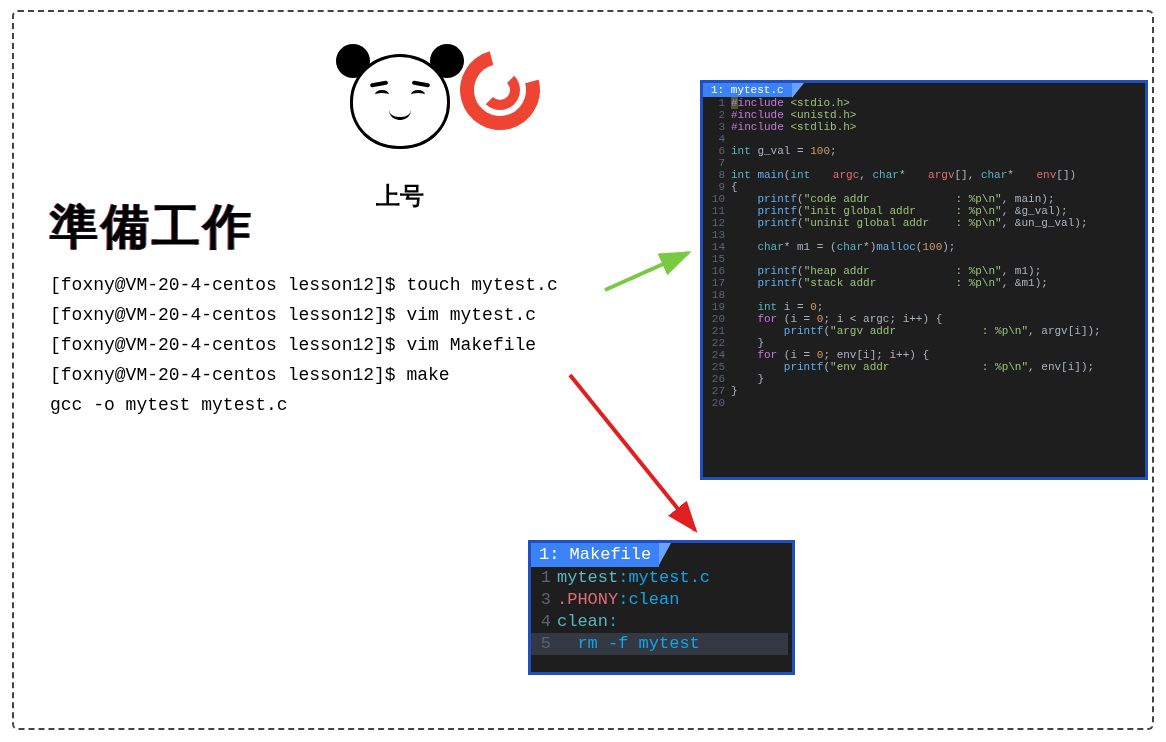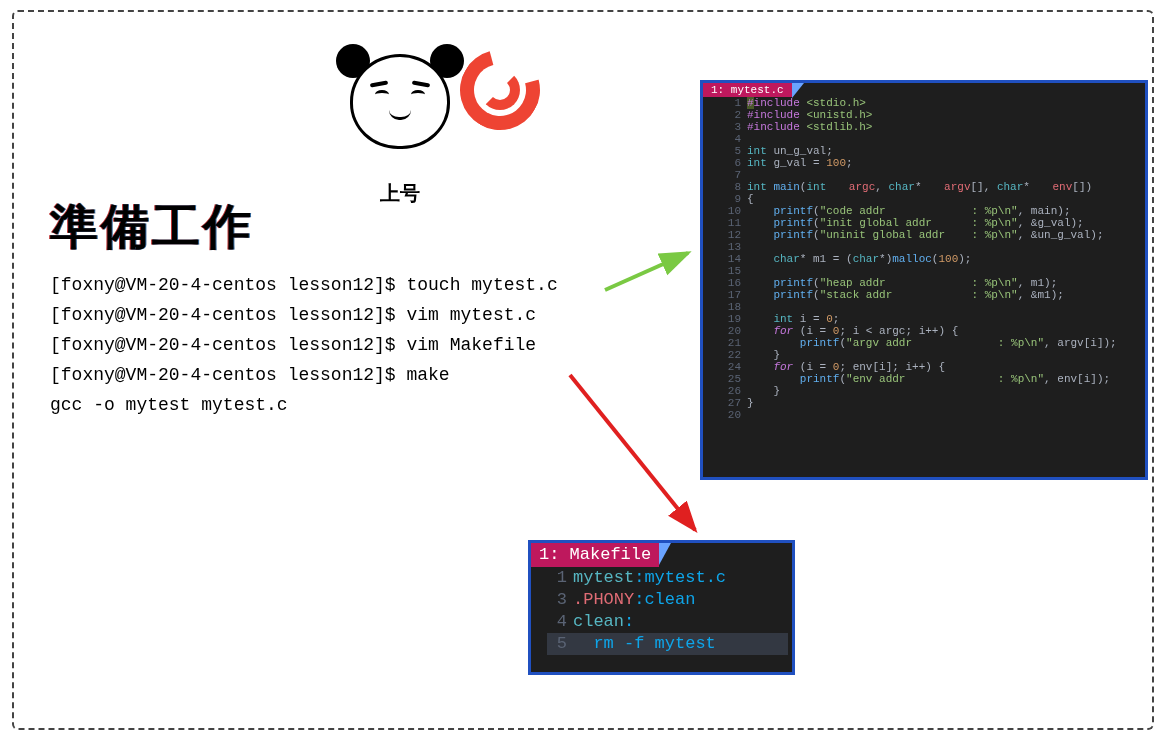--- a/index.html
+++ b/index.html
@@ -63,21 +63,21 @@
     background: #000; top: 32px; border-radius: 2px;
   }
   .panda .brow.l { left: 30px; transform: rotate(-10deg); }
   .panda .brow.r { right: 30px; transform: rotate(10deg); }
   .panda .mouth {
     position: absolute; left: 50%; top: 60px;
     width: 22px; height: 10px; margin-left: -11px;
     border-bottom: 3px solid #000; border-radius: 0 0 12px 12px;
   }
   .panda-caption {
-    font-size: 20px; font-weight: bold;
+    font-size: 24px; font-weight: bold;
     margin-top: 10px;
   }
   
   .swirl {
     position: absolute;
     left: 460px; top: 50px;
     width: 80px; height: 80px;
   }
   .swirl .ring {
     position: absolute; inset: 0;
@@ -127,47 +127,47 @@
     width: 448px; height: 400px;
     font-size: 11px;
   }
   .panel-mk {
     left: 528px; top: 540px;
     width: 267px; height: 135px;
     font-size: 17px;
     line-height: 22px;
   }
   .tab {
-    background: #be185d;
+    background: #3b82f6;
     color: #fff;
     padding: 1px 8px;
     display: inline-block;
     position: relative;
   }
   .tab::after {
     content: "";
     position: absolute; right: -12px; top: 0;
     width: 0; height: 0;
     border-top: 0 solid transparent;
     border-left: 12px solid #6aa3ff;
   }
   .panel-c .tab { font-size: 11px; }
   .panel-c .tab::after { border-bottom: 15px solid transparent; }
   .panel-mk .tab { font-size: 17px; }
   .panel-mk .tab::after { border-bottom: 22px solid transparent; }
-  .codebody { padding: 0 4px 4px 16px; }
+  .codebody { padding: 0 4px 4px 0; }
   .codeline { white-space: pre; }
   .codeline.cursor { background: #333842; }
   .ln { color: #5a6374; display: inline-block; width: 22px; text-align: right; margin-right: 6px; }
   .panel-mk .ln { width: 20px; }
   .pp { color: #c678dd; }
   .hl { background: #4a5a2a; color: #c678dd; }
   .str { color: #98c379; }
   .path { color: #98c379; }
-  .kw { color: #c678dd; font-style: italic; }
+  .kw { color: #c678dd; }
   .ty { color: #56b6c2; }
   .fn { color: #61afef; }
   .id { color: #abb2bf; }
   .idr { color: #e06c75; margin-left: 16px; }
   .num { color: #d19a66; }
   .idc { color: #56b6c2; }
   .white { color: #0ea5e9; }
   .phony { color: #e06c75; }
 </style>
 </head>
@@ -222,21 +222,20 @@
   <line x1="10" y1="5" x2="135" y2="160" stroke="#e02020" stroke-width="4" marker-end="url(#ah2)"></line>
 </svg>
 
 <div class="codepanel panel-c">
   <div class="tab">1: mytest.c</div>
   <div class="codebody" id="code-c-body">
       <div class="codeline"><span class="ln">1</span><span class="hl">#</span><span class="pp">include </span><span class="path">&lt;stdio.h&gt;</span></div>
       <div class="codeline"><span class="ln">2</span><span class="pp">#include </span><span class="path">&lt;unistd.h&gt;</span></div>
       <div class="codeline"><span class="ln">3</span><span class="pp">#include </span><span class="path">&lt;stdlib.h&gt;</span></div>
       <div class="codeline"><span class="ln">4</span></div>
-      <div class="codeline"><span class="ln">5</span><span class="ty">int</span><span class="id"> un_g_val;</span></div>
       <div class="codeline"><span class="ln">6</span><span class="ty">int</span><span class="id"> g_val = </span><span class="num">100</span><span class="id">;</span></div>
       <div class="codeline"><span class="ln">7</span></div>
       <div class="codeline"><span class="ln">8</span><span class="ty">int</span><span class="id"> </span><span class="fn">main</span><span class="id">(</span><span class="ty">int</span><span class="id"> </span><span class="idr">argc</span><span class="id">, </span><span class="ty">char</span><span class="id">* </span><span class="idr">argv</span><span class="id">[], </span><span class="ty">char</span><span class="id">* </span><span class="idr">env</span><span class="id">[])</span></div>
       <div class="codeline"><span class="ln">9</span><span class="id">{</span></div>
       <div class="codeline"><span class="ln">10</span><span class="id">    </span><span class="fn">printf</span><span class="id">(</span><span class="str">"code addr             : %p\n"</span><span class="id">, main);</span></div>
       <div class="codeline"><span class="ln">11</span><span class="id">    </span><span class="fn">printf</span><span class="id">(</span><span class="str">"init global addr      : %p\n"</span><span class="id">, &amp;g_val);</span></div>
       <div class="codeline"><span class="ln">12</span><span class="id">    </span><span class="fn">printf</span><span class="id">(</span><span class="str">"uninit global addr    : %p\n"</span><span class="id">, &amp;un_g_val);</span></div>
       <div class="codeline"><span class="ln">13</span></div>
       <div class="codeline"><span class="ln">14</span><span class="id">    </span><span class="ty">char</span><span class="id">* m1 = (</span><span class="ty">char</span><span class="id">*)</span><span class="fn">malloc</span><span class="id">(</span><span class="num">100</span><span class="id">);</span></div>
       <div class="codeline"><span class="ln">15</span></div>

